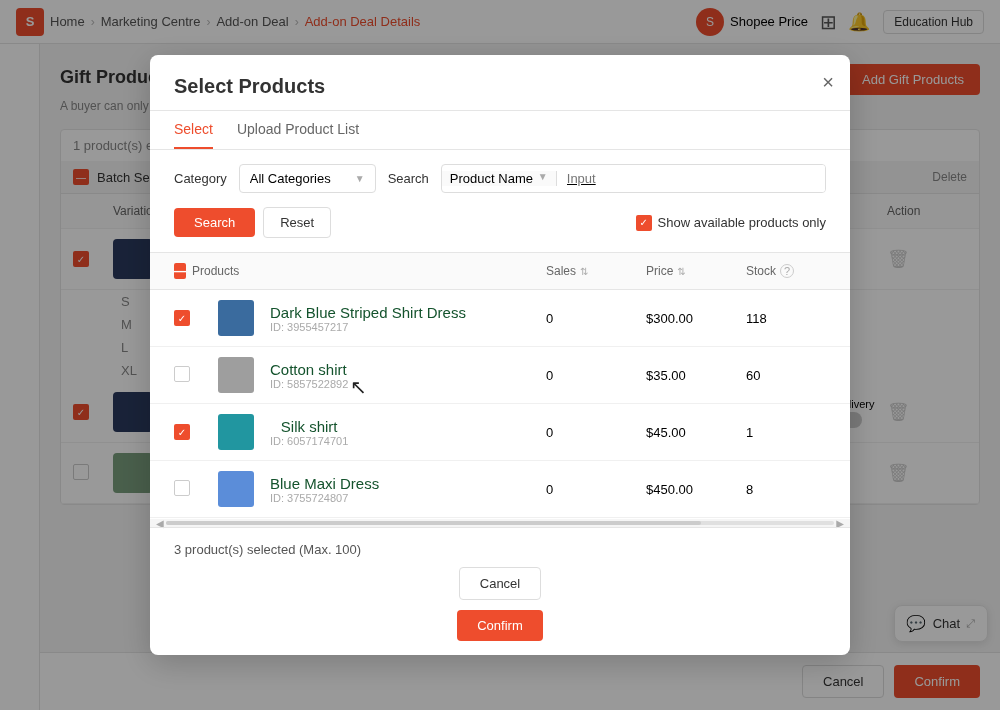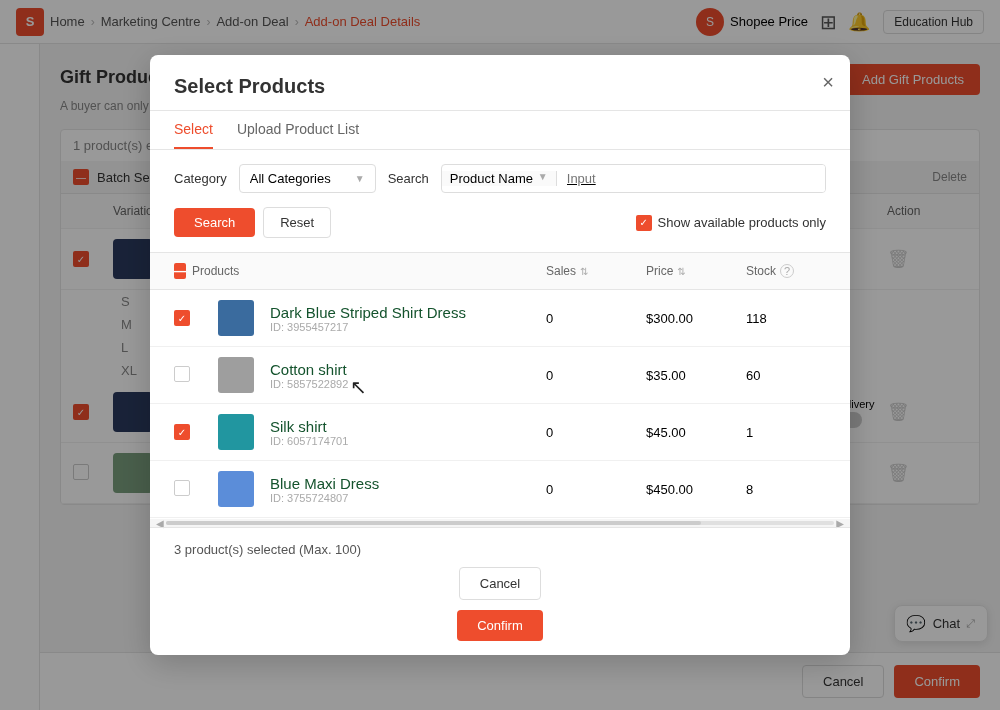--- a/index.html
+++ b/index.html
@@ -558,21 +558,21 @@
             <div class="product-id">ID: 5857522892</div>
           </div>
         </div>
         <div>0</div>
         <div>$35.00</div>
         <div>60</div>
       </div>
 
       <div class="modal-product-row">
         <div><div class="cb-checked">✓</div></div>
-        <div style="display:flex;align-items:center;gap:8px;">
+        <div style="display:flex;align-items:center;gap:8px;text-align:center;">
           <div class="shirt-teal"></div>
           <div class="product-info">
             <div class="product-name">Silk shirt</div>
             <div class="product-id">ID: 6057174701</div>
           </div>
         </div>
         <div>0</div>
         <div>$45.00</div>
         <div>1</div>
       </div>

